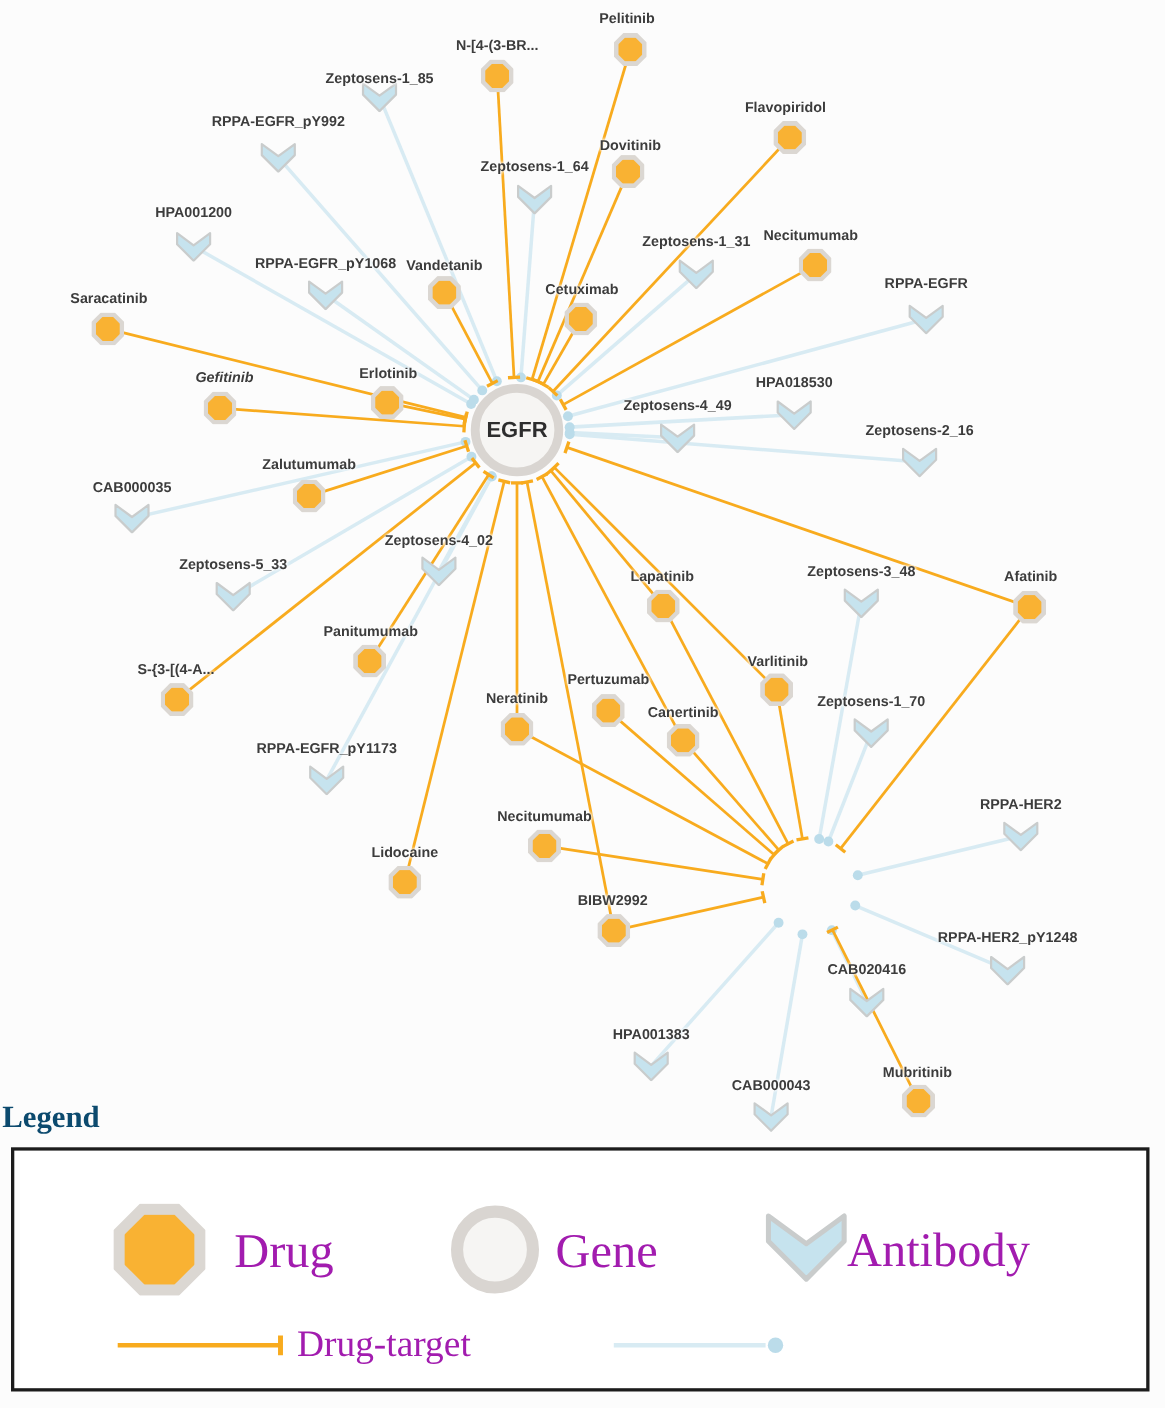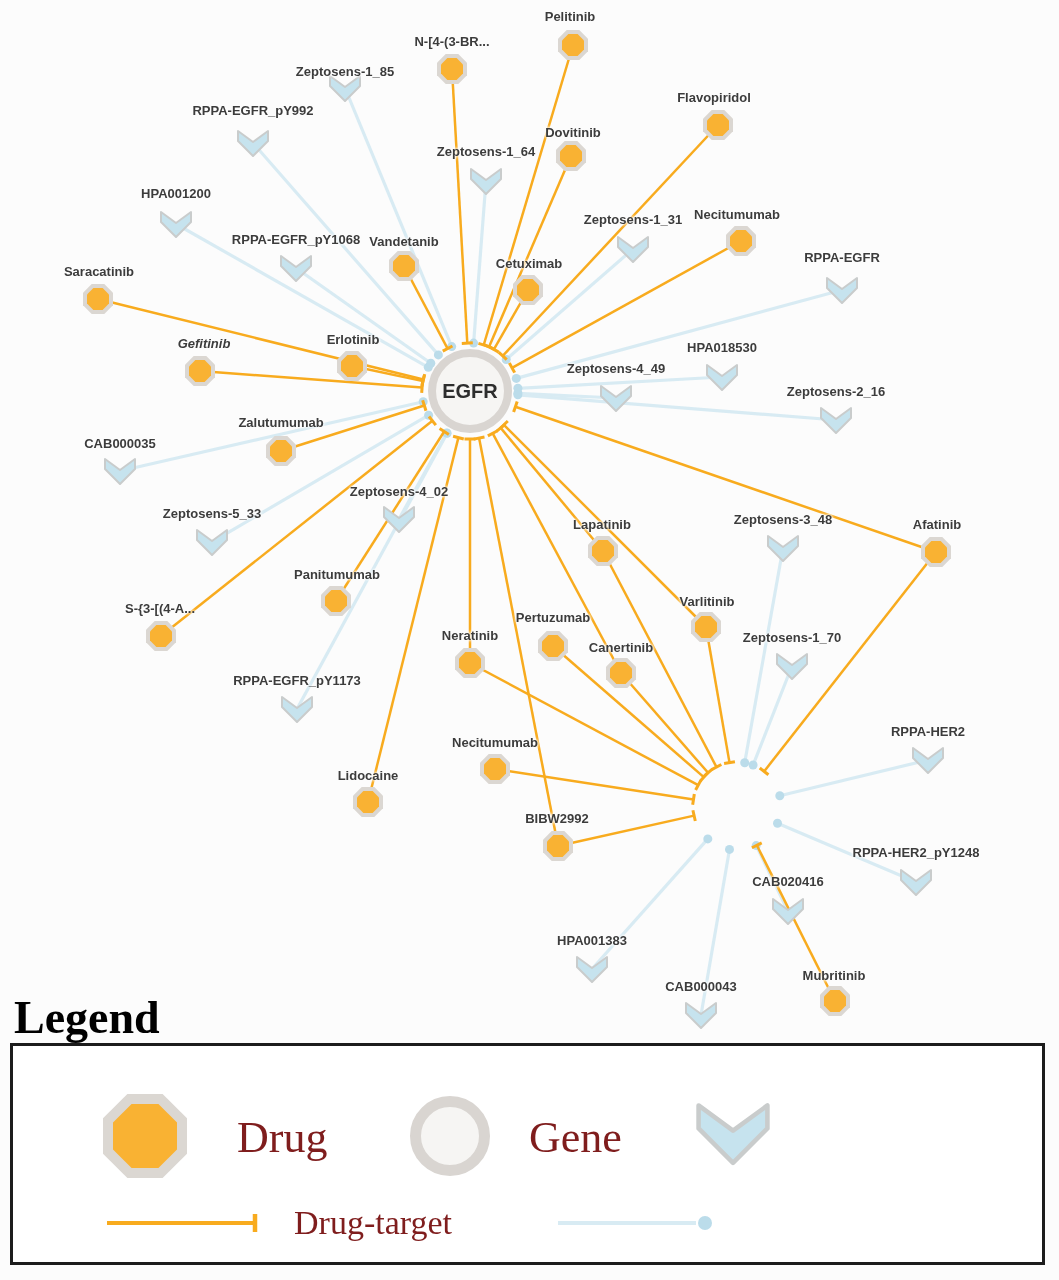--- a/index.html
+++ b/index.html
@@ -44,35 +44,35 @@
     transform: translate(-50%,-50%);
     font-weight: bold;
     font-size: 13px;
     color: var(--label-color);
     white-space: nowrap;
     text-shadow: 0 0 3px #fff, 0 0 3px #fff, 0 0 4px #fff;
   }
 
   
   #legend-title {
-    position: absolute; left: 14px; top: 1017px;
+    position: absolute; left: 2px; top: 1017px;
     transform: translateY(-50%);
     font-family: "Liberation Serif", serif;
-    font-weight: bold; font-size: 46px; color: #000000;
+    font-weight: bold; font-size: 28px; color: #0c4a6e;
   }
   #legend-box {
     position: absolute; left: 10px; top: 1043px;
     width: 1029px; height: 216px;
     border: 3px solid var(--legend-border);
     background: #ffffff;
   }
   .legend-word {
     position: absolute; transform: translateY(-50%);
     font-family: "Liberation Serif", serif;
-    color: #7f1d1d; font-size: 44px; white-space: nowrap; margin-left: 24px;
+    color: #a21caf; font-size: 44px; white-space: nowrap;
   }
   .legend-word.small { font-size: 34px; }
   #legend-drug-icon {
     position: absolute; left: 103px; top: 1094px;
     width: 84px; height: 84px;
     background: var(--drug-ring);
     clip-path: polygon(29% 0,71% 0,100% 29%,100% 71%,71% 100%,29% 100%,0 71%,0 29%);
   }
   #legend-drug-icon .legend-oct-inner {
     position: absolute; left: 10px; top: 10px; right: 10px; bottom: 10px;
@@ -390,20 +390,21 @@
   <div class="legend-word" style="left:213px; top:1137px;">Drug</div>
 
   <div id="legend-gene-icon"></div>
   <div class="legend-word" style="left:505px; top:1137px;">Gene</div>
 
   <div id="legend-antibody-icon">
     <svg width="78" height="66" viewBox="0 0 34 28">
       <polygon class="antibody-shape" points="2,2 17,13 32,2 32,12 17,27 2,12" stroke-width="1"></polygon>
     </svg>
   </div>
+  <div class="legend-word" style="left:770px; top:1136px;">Antibody</div>
 
   <svg class="legend-line-sample" style="left:105px; top:1212px;" width="160" height="22">
     <line x1="2" y1="11" x2="150" y2="11" class="drug-edge" style="stroke-width:4"></line>
     <line x1="150" y1="2" x2="150" y2="20" class="drug-edge" style="stroke-width:4.5"></line>
   </svg>
   <div class="legend-word small" style="left:270px; top:1223px;">Drug-target</div>
 
   <svg class="legend-line-sample" style="left:556px; top:1212px;" width="160" height="22">
     <line x1="2" y1="11" x2="140" y2="11" class="antibody-edge" style="stroke-width:4"></line>
     <circle cx="149" cy="11" r="7" class="dot-circle"></circle>

